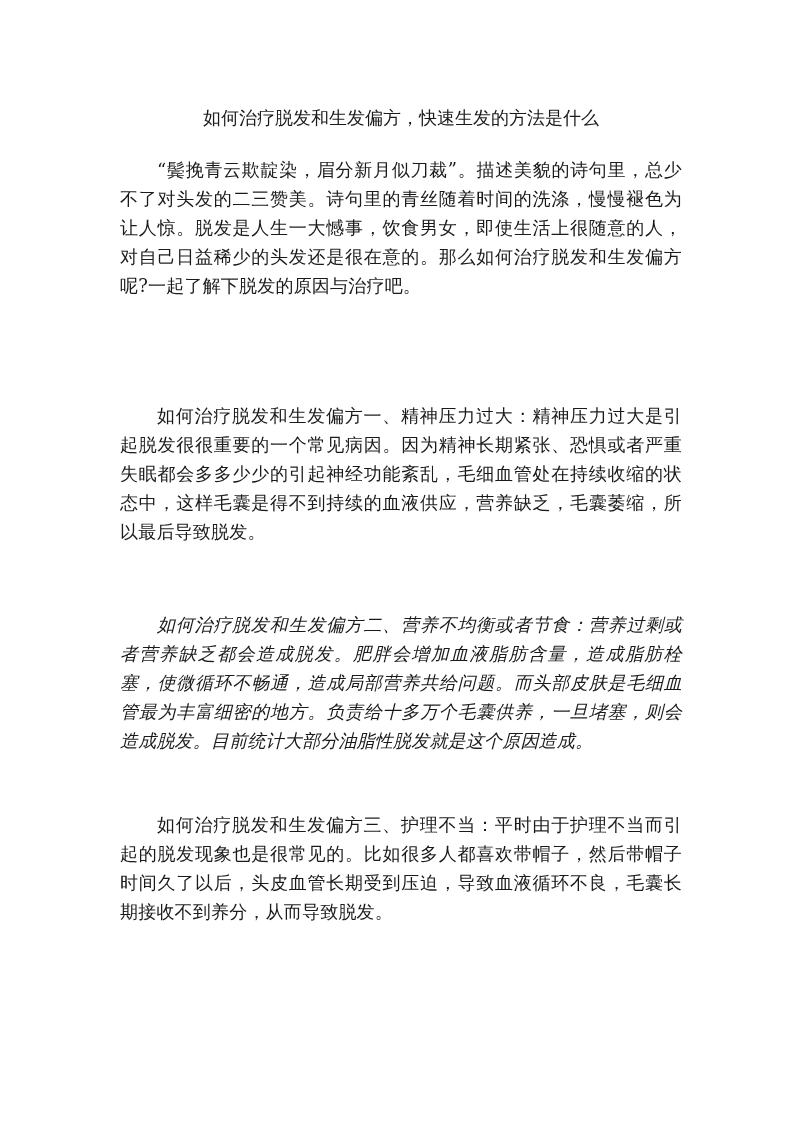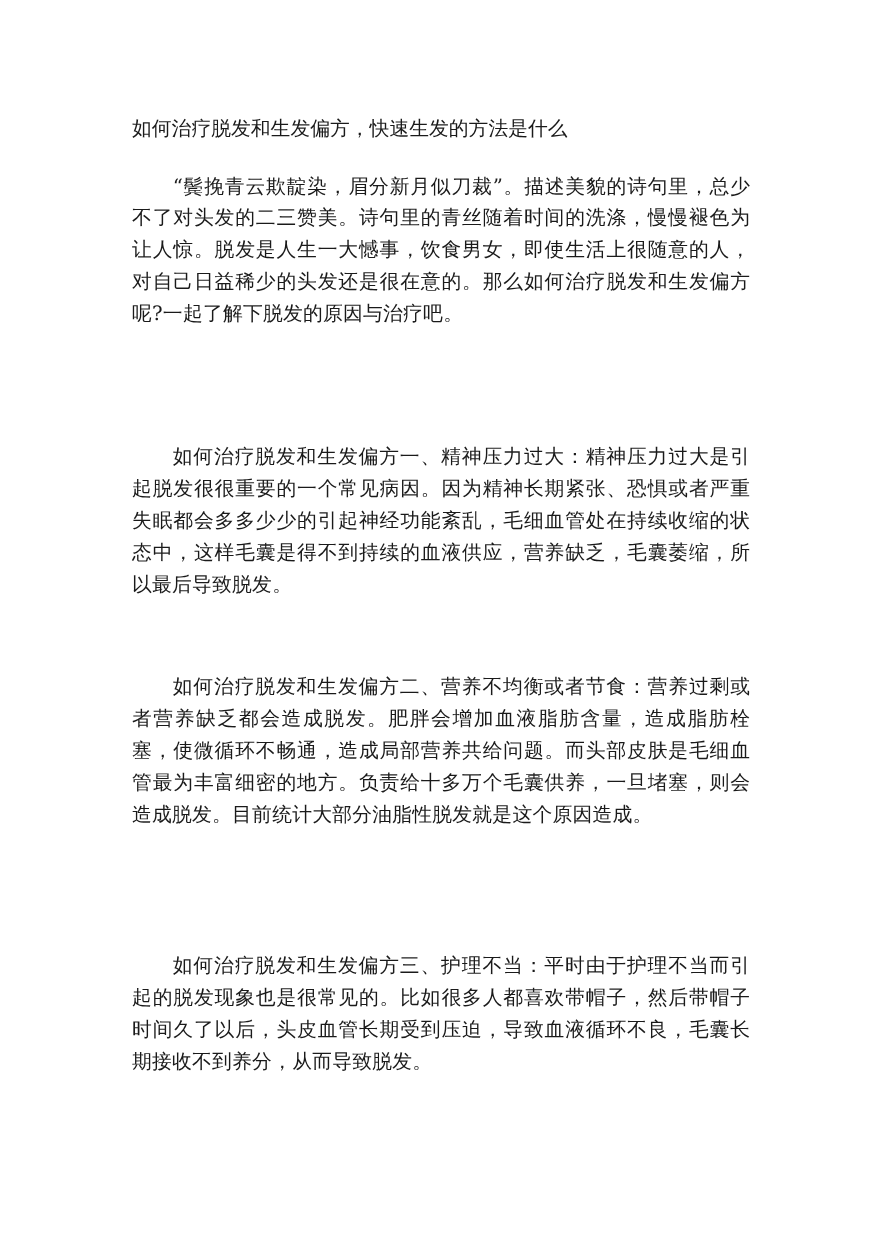--- a/index.html
+++ b/index.html
@@ -1,27 +1,27 @@
 <!DOCTYPE html>
 <html><head>
 <meta charset="utf-8">
 <style>
   html, body { margin: 0; padding: 0; background: #ffffff; }
   body { width: 800px; height: 1132px; position: relative; overflow: hidden;
          font-family: "DejaVu Serif", "Liberation Serif", serif; color: #1a1a1a; }
   .page { position: absolute; left: 120px; top: 0; width: 562px; }
-  .title { position: absolute; top: 104px; left: 0; width: 562px; 
+  .title { position: absolute; top: 104px; left: 0; width: 562px; text-align: center;
            font-size: 18px; line-height: 28px; letter-spacing: 0px; }
   .para { position: absolute; left: 0; width: 562px; margin: 0;
           font-size: 18px; line-height: 29px; text-indent: 37px; text-align: justify;
           text-align-last: left; letter-spacing: 0.2px; }
   #p1 { top: 155px; }
   #p2 { top: 380px; margin-top: 21px; }
-  #p3 { top: 610px; }
-  #p4 { top: 864px; }
+  #p3 { top: 610px; font-style: italic; }
+  #p4 { top: 810px; }
 </style>
 </head>
 <body>
 
 <div class="page">
   <div class="title">如何治疗脱发和生发偏方，快速生发的方法是什么</div>
   <p class="para" id="p1">“鬓挽青云欺靛染，眉分新月似刀裁”。描述美貌的诗句里，总少不了对头发的二三赞美。诗句里的青丝随着时间的洗涤，慢慢褪色为让人惊。脱发是人生一大憾事，饮食男女，即使生活上很随意的人，对自己日益稀少的头发还是很在意的。那么如何治疗脱发和生发偏方呢?一起了解下脱发的原因与治疗吧。</p>
   <p class="para" id="p2">如何治疗脱发和生发偏方一、精神压力过大：精神压力过大是引起脱发很很重要的一个常见病因。因为精神长期紧张、恐惧或者严重失眠都会多多少少的引起神经功能紊乱，毛细血管处在持续收缩的状态中，这样毛囊是得不到持续的血液供应，营养缺乏，毛囊萎缩，所以最后导致脱发。</p>
   <p class="para" id="p3">如何治疗脱发和生发偏方二、营养不均衡或者节食：营养过剩或者营养缺乏都会造成脱发。肥胖会增加血液脂肪含量，造成脂肪栓塞，使微循环不畅通，造成局部营养共给问题。而头部皮肤是毛细血管最为丰富细密的地方。负责给十多万个毛囊供养，一旦堵塞，则会造成脱发。目前统计大部分油脂性脱发就是这个原因造成。</p>
   <p class="para" id="p4">如何治疗脱发和生发偏方三、护理不当：平时由于护理不当而引起的脱发现象也是很常见的。比如很多人都喜欢带帽子，然后带帽子时间久了以后，头皮血管长期受到压迫，导致血液循环不良，毛囊长期接收不到养分，从而导致脱发。</p>

